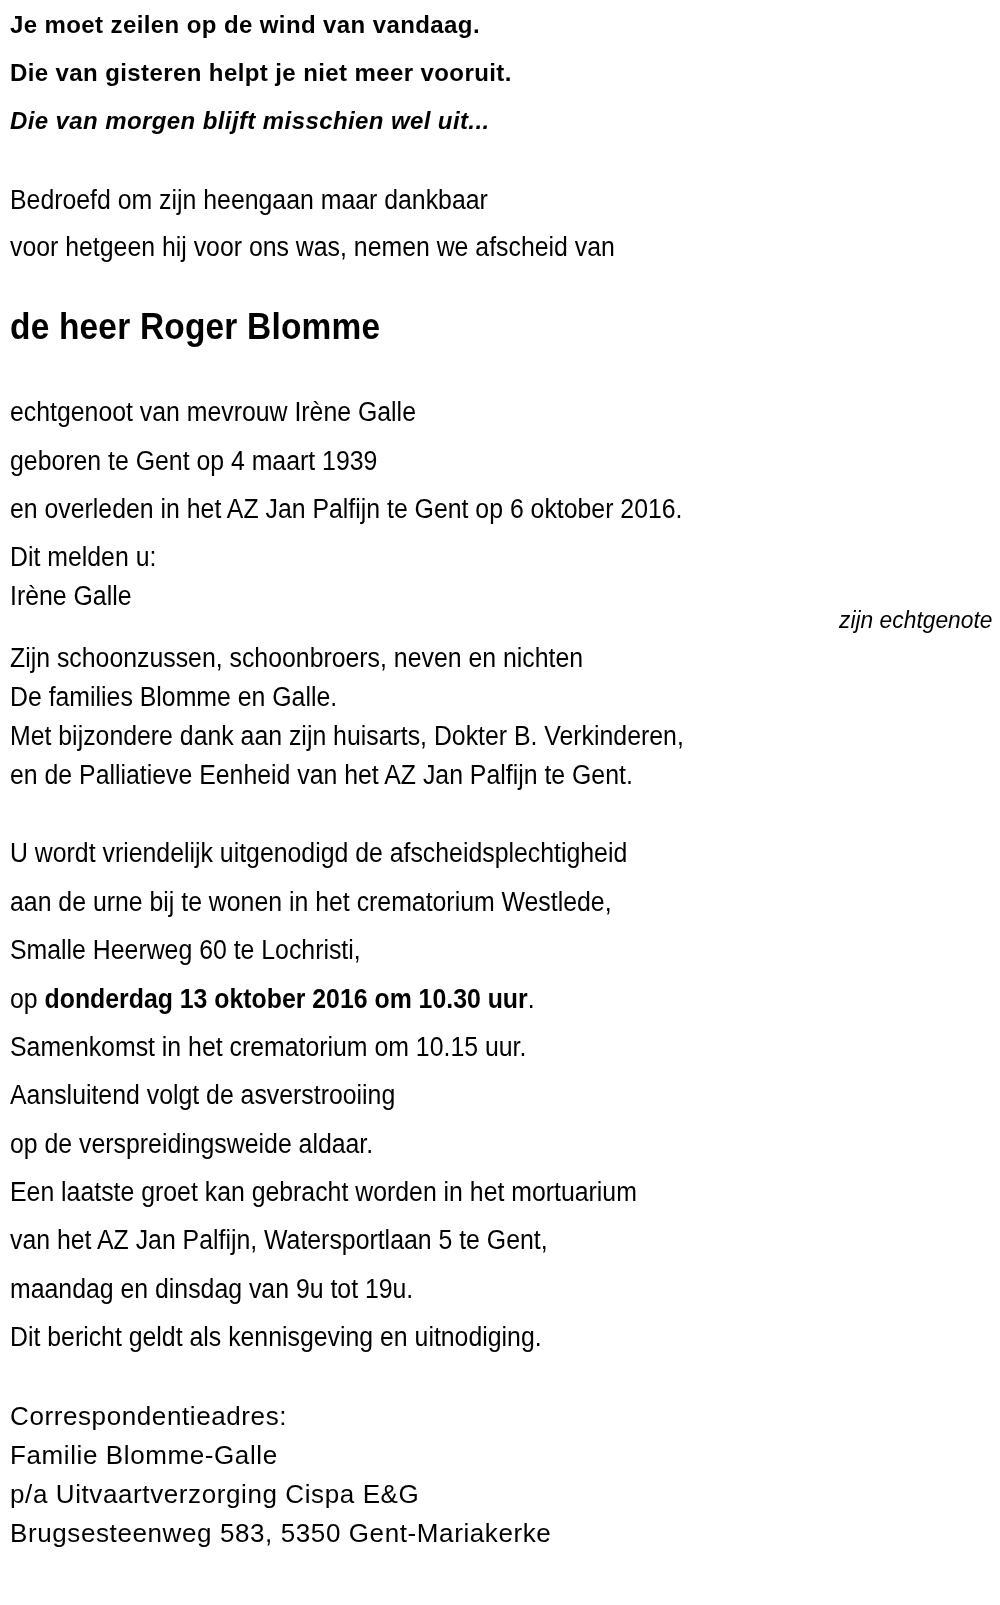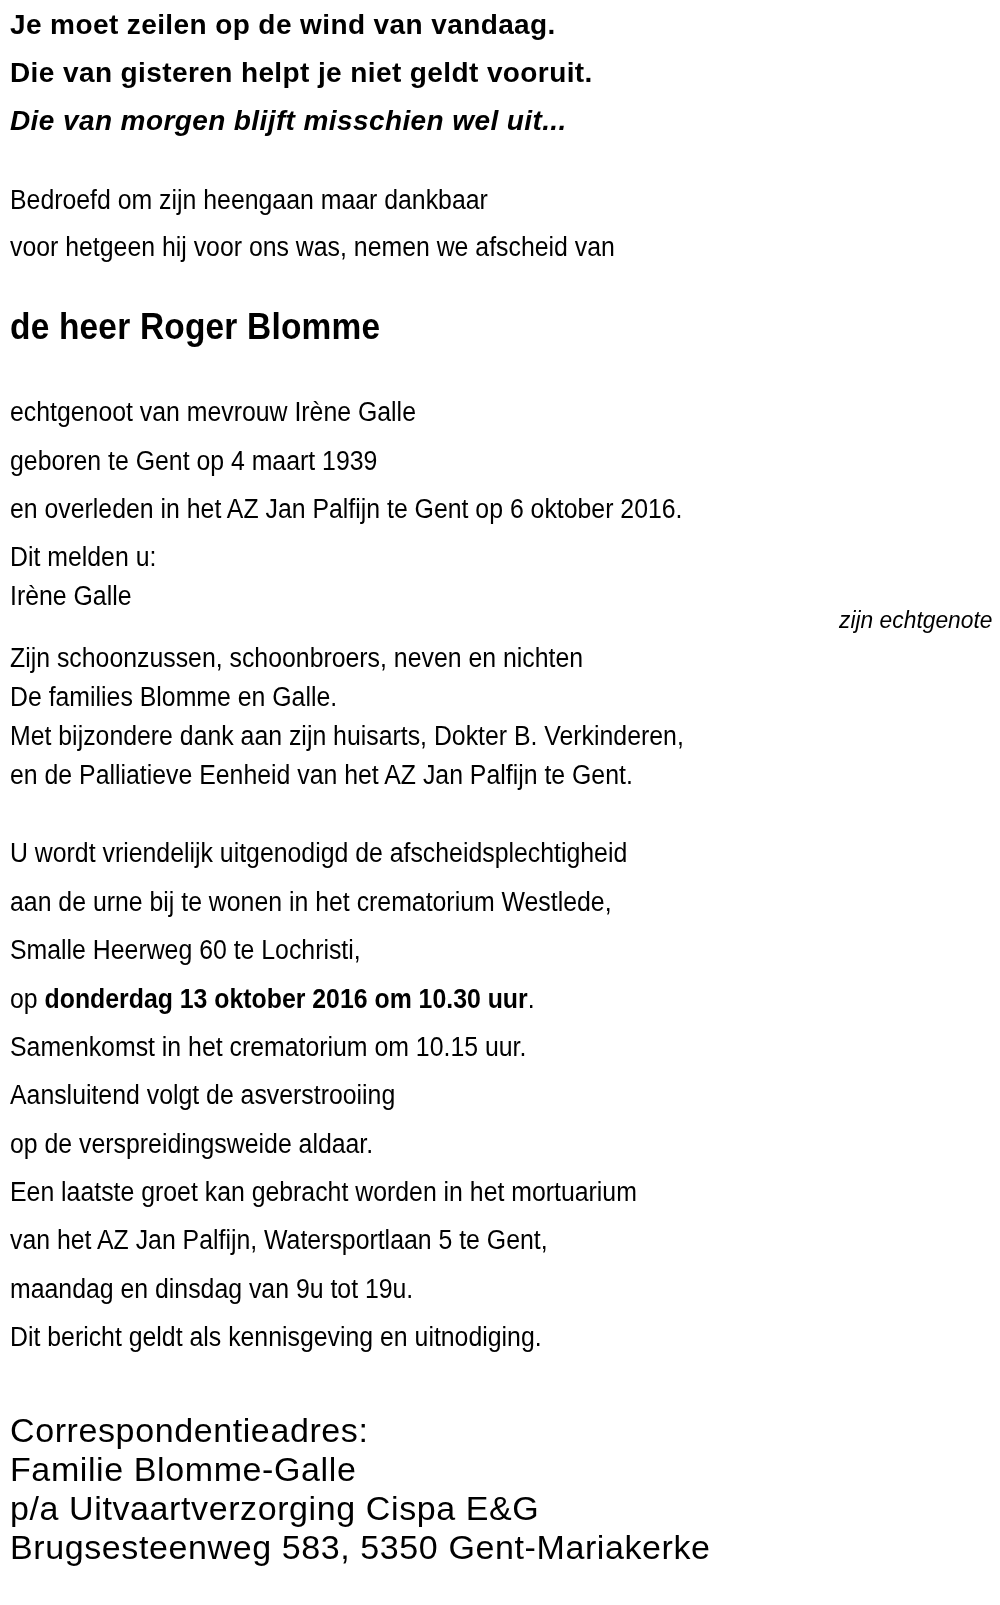--- a/index.html
+++ b/index.html
@@ -24,21 +24,21 @@
     letter-spacing: 0.2px;
   }
   .line.condensed {
     font-size: 27px;
     letter-spacing: 0px;
     transform-origin: left top;
     transform: scaleX(0.92);
   }
   .motto {
     font-weight: bold;
-    font-size: 28px;
+    font-size: 24px;
     letter-spacing: 0.4px;
   }
   .name {
     font-weight: bold;
     font-size: 36px;
     line-height: 44px;
     transform-origin: left top;
     transform: scaleX(0.93);
   }
   .bold { font-weight: bold; }
@@ -46,31 +46,30 @@
     position: absolute;
     right: 8px;
     font-style: italic;
     font-size: 24px;
     line-height: 30px;
     white-space: nowrap;
     transform-origin: right top;
     transform: scaleX(0.95);
   }
   .addr {
-    font-size: 34px;
+    font-size: 26px;
     letter-spacing: 0.6px;
-    margin-top: 14px;
   }
 </style>
 </head>
 <body>
 
 <div>
   <div class="line motto" style="top:9px;">Je moet zeilen op de wind van vandaag.</div>
-  <div class="line motto" style="top:57px;">Die van gisteren helpt je niet geldt vooruit.</div>
+  <div class="line motto" style="top:57px;">Die van gisteren helpt je niet meer vooruit.</div>
   <div class="line motto" style="top:105px;font-style:italic;">Die van morgen blijft misschien wel uit...</div>
 </div>
 
 <div>
   <div class="line condensed" style="top:184px;">Bedroefd om zijn heengaan maar dankbaar</div>
   <div class="line condensed" style="top:231px;">voor hetgeen hij voor ons was, nemen we afscheid van</div>
 </div>
 
 <div class="line name" style="top:305px;">de heer Roger Blomme</div>
 

